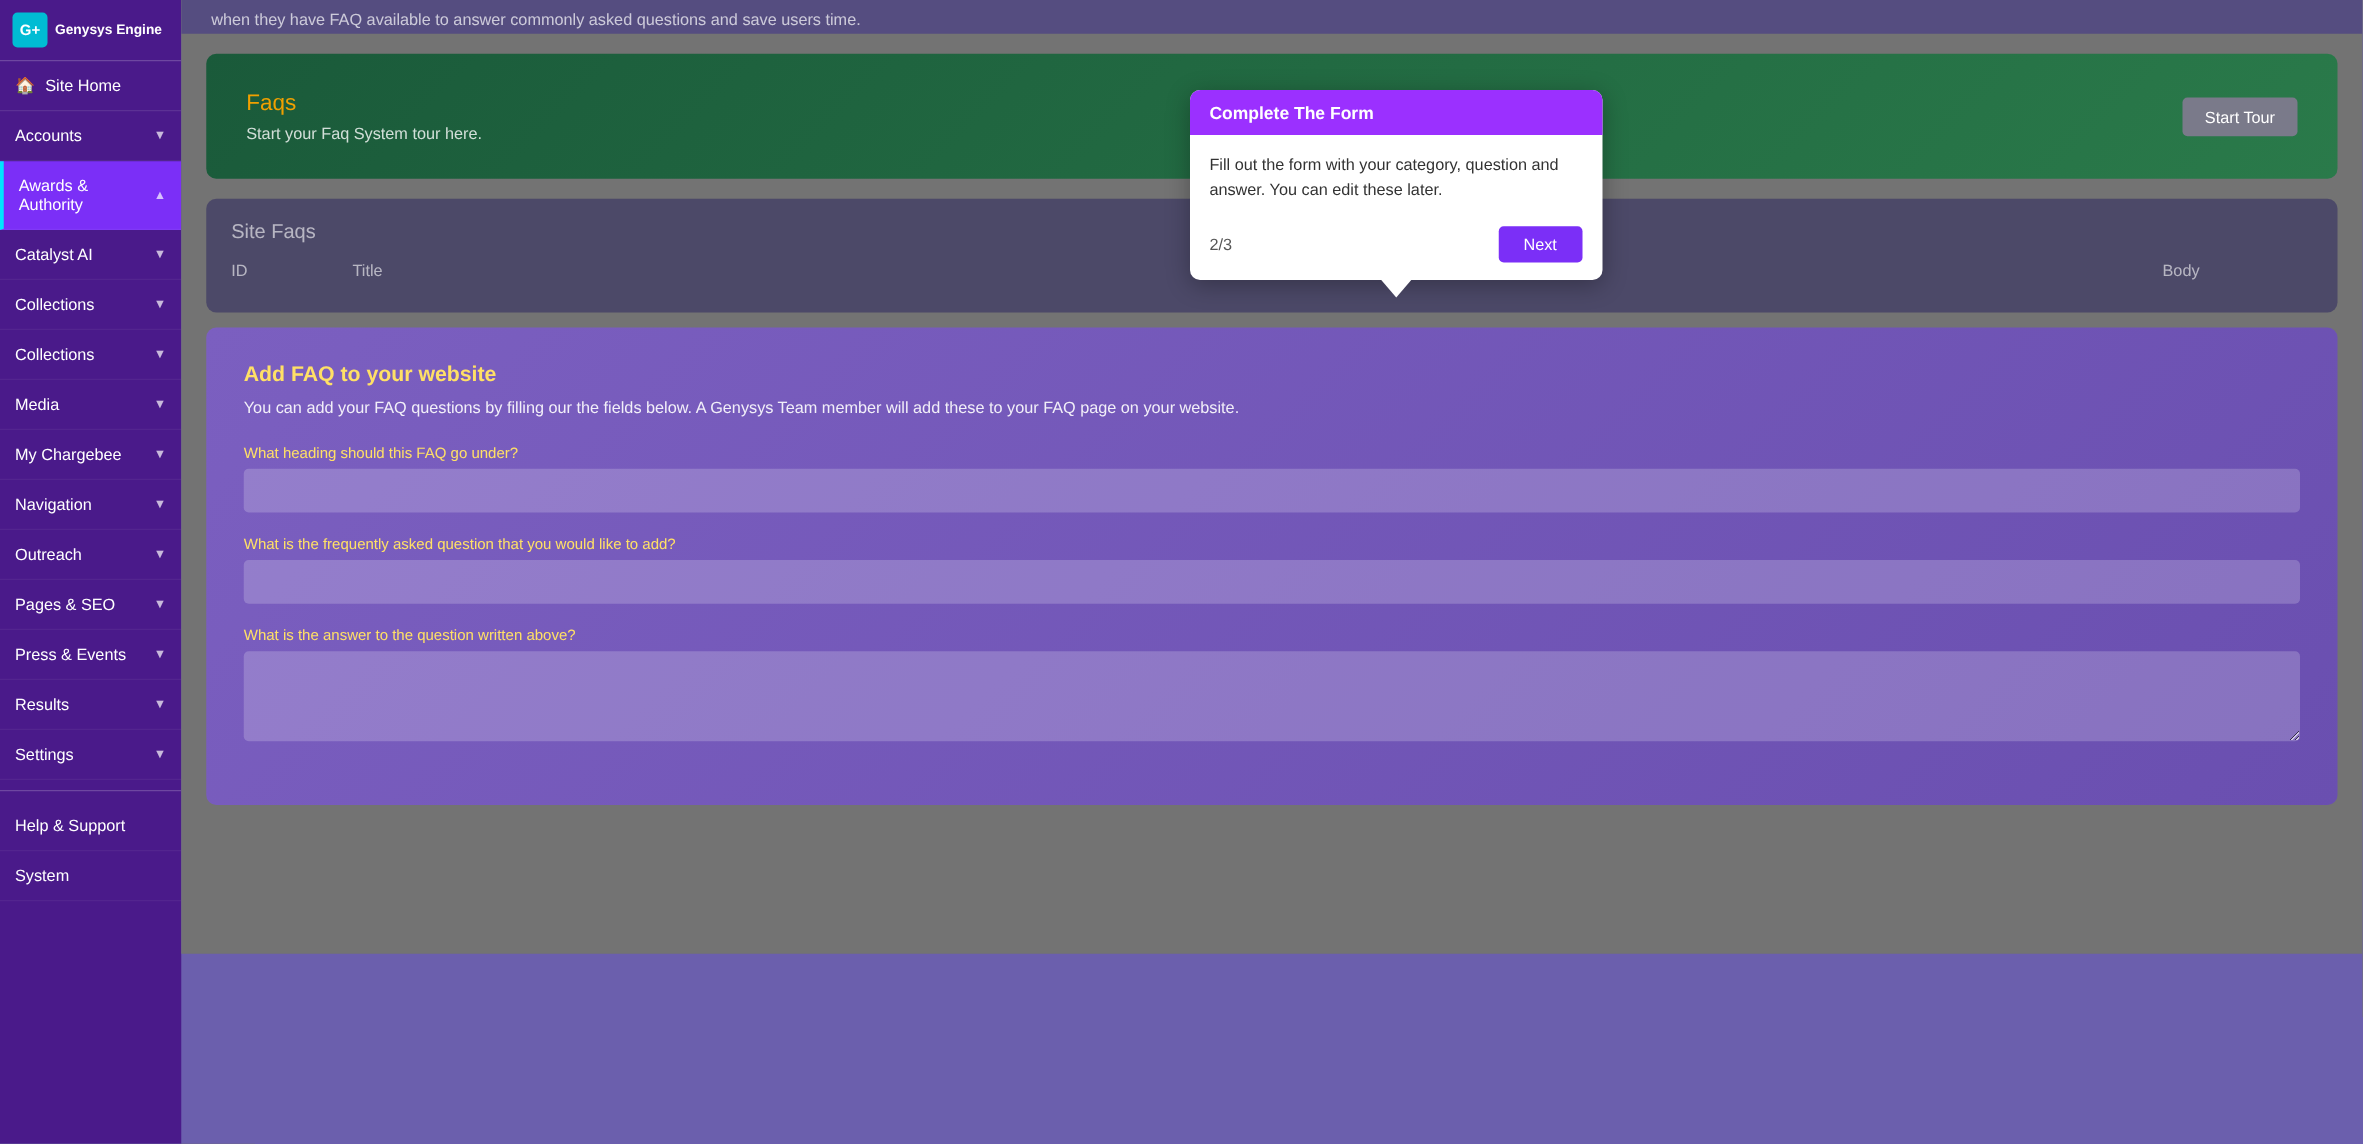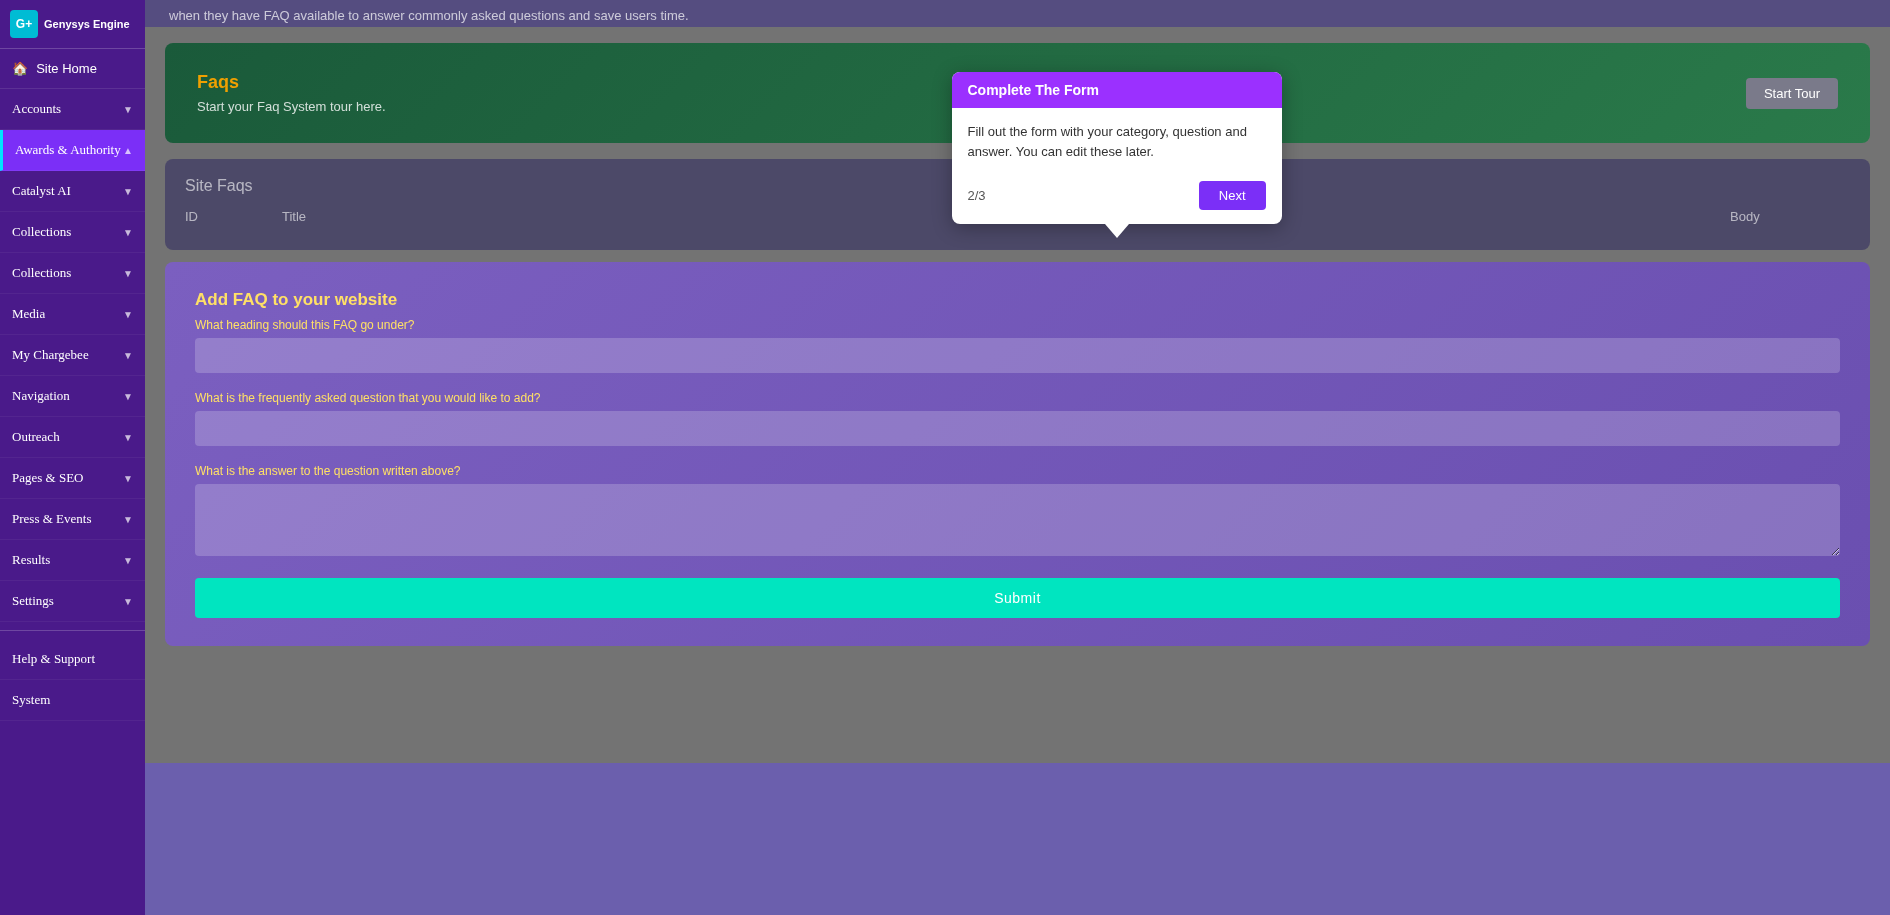--- a/index.html
+++ b/index.html
@@ -46,21 +46,20 @@
     }
     .sidebar-item {
       display: flex;
       align-items: center;
       justify-content: space-between;
       padding: 12px 12px;
       color: white;
       font-size: 13px;
       cursor: pointer;
       border-bottom: 1px solid rgba(255,255,255,0.05);
-      font-family: Liberation Serif, serif;
     }
     .sidebar-item.active {
       background: #7b2ff7;
       border-left: 3px solid #00e5ff;
     }
     .sidebar-chevron {
       font-size: 10px;
       color: rgba(255,255,255,0.7);
     }
     .sidebar-divider {
@@ -95,21 +94,21 @@
       padding: 28px 32px;
       display: flex;
       align-items: center;
       justify-content: space-between;
       min-height: 100px;
     }
     #faqs-banner-left {}
     #faqs-banner-title {
       color: #f0a000;
       font-size: 18px;
-      font-weight: bold;
+      font-weight: normal;
       margin-bottom: 6px;
     }
     #faqs-banner-subtitle {
       color: rgba(255,255,255,0.8);
       font-size: 13px;
     }
     #start-tour-btn {
       background: #7a7a8a;
       color: white;
       border: none;
@@ -375,26 +374,26 @@
           <span id="tooltip-step">2/3</span>
           <button id="tooltip-next-btn">Next</button>
         </div>
         <div id="tooltip-arrow"></div>
       </div>
     </div>
   </div>
 
   <div id="add-faq-area">
     <div id="add-faq-title">Add FAQ to your website</div>
+    <div id="add-faq-subtitle">You can add your FAQ questions by filling our the fields below. A Genysys Team member will add these to your FAQ page on your website.</div>
 
     <label class="form-label">What heading should this FAQ go under?</label>
     <input class="form-input" type="text" style="">
 
     <label class="form-label">What is the frequently asked question that you would like to add?</label>
     <input class="form-input" type="text" style="">
 
     <label class="form-label">What is the answer to the question written above?</label>
     <textarea class="form-textarea" style=""></textarea>
 
-    <button id="submit-btn">Submit</button>
   </div>
 
 </div>
 
 </body></html>

